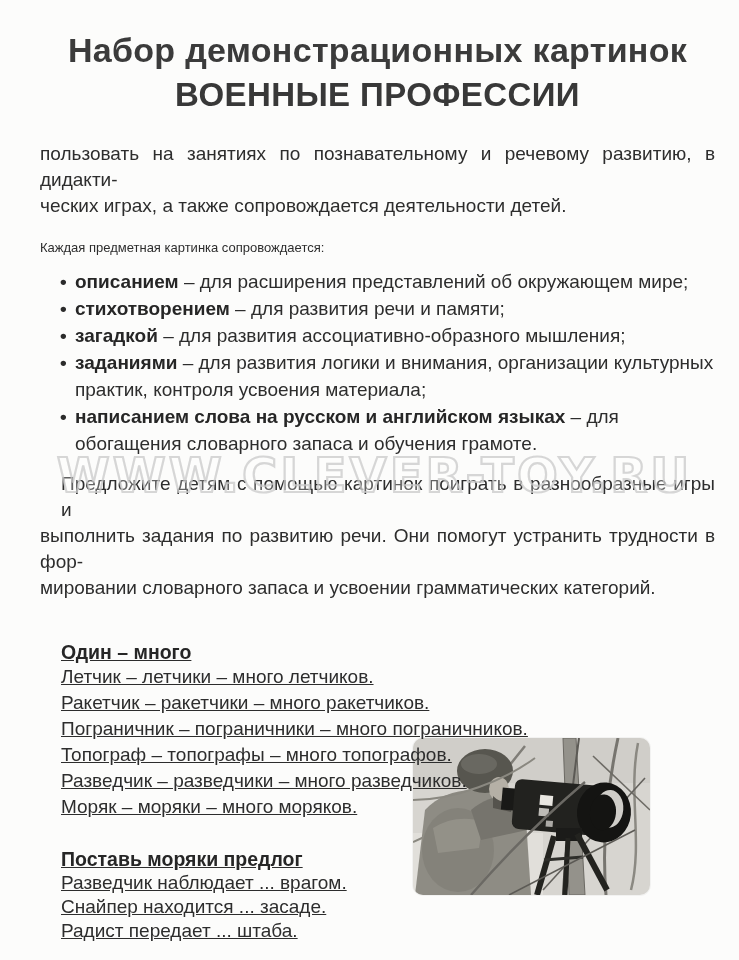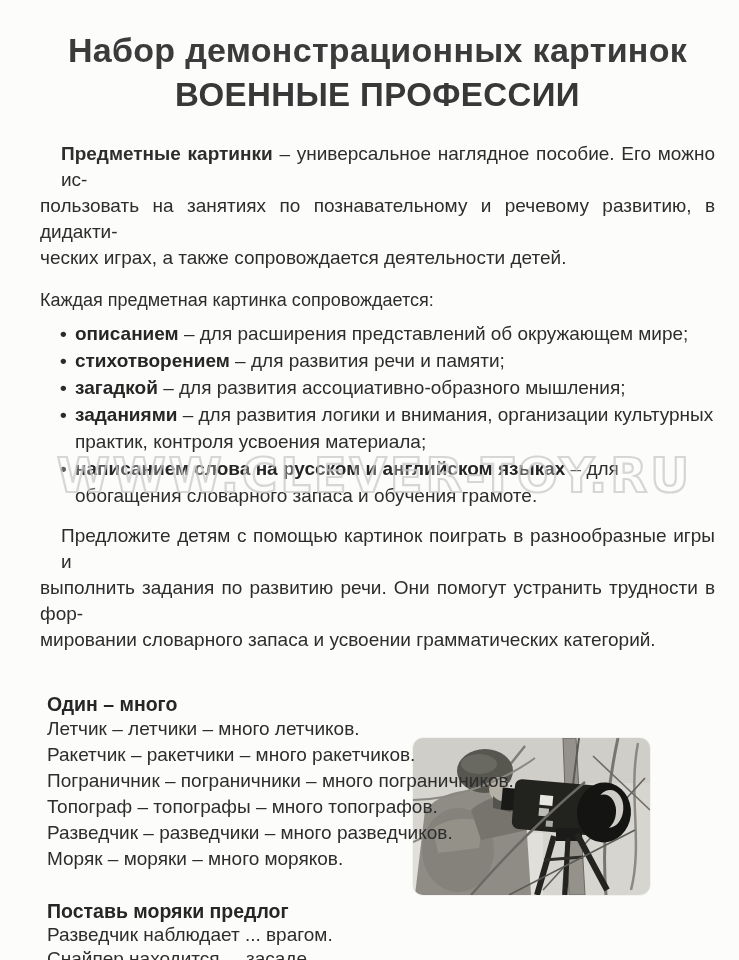--- a/index.html
+++ b/index.html
@@ -18,29 +18,29 @@
   .title{text-align:center;color:#3b3b3b;}
   .t1{font-size:34px;font-weight:700;letter-spacing:.3px;line-height:40px;}
   .t2{font-size:33px;font-weight:800;letter-spacing:.4px;line-height:38px;margin-top:6px;color:#383838;}
   
   .para{font-size:19px;line-height:26px;}
   .jline{text-align:justify;text-align-last:justify;}
   .lline{text-align:left;}
   .indent{padding-left:21px;}
   .p1{margin-top:27px;}
   .p2{margin-top:14px;position:relative;z-index:2;}
-  .lead-line{font-size:18px;line-height:26px;margin-top:16px;}
+  .lead-line{font-size:13px;line-height:26px;margin-top:16px;}
   
   .bullets{margin-top:7px;font-size:19px;}
   .bitem{display:flex;line-height:27px;}
   .bm{flex:none;width:15px;margin-left:20px;font-weight:700;color:#2b2b2b;}
   .btext{flex:1;}
   .btext b{font-weight:700;color:#262626;}
   
-  .section{margin-left:7px;font-size:19px;position:relative;z-index:2;}
+  .section{margin-left:21px;font-size:19px;position:relative;z-index:2;text-decoration:underline;}
   .sec-h{font-weight:700;font-size:19.5px;color:#262626;}
   .one-many{margin-top:40px;}
   .one-many .sline{line-height:26px;}
   .one-many .sline:first-of-type{margin-top:6px;}
   .prep{margin-top:28px;width:375px;}
   .prep .sline{line-height:24px;}
   .prep .sline:first-of-type{margin-top:8px;}
   
   .watermark{
     position:absolute;left:28px;right:18px;top:447px;
@@ -63,21 +63,20 @@
 <body>
 
 <div class="page">
 
   <div class="title">
     <div class="t1">Набор демонстрационных картинок</div>
     <div class="t2">ВОЕННЫЕ ПРОФЕССИИ</div>
   </div>
 
   <div class="para p1">
-    <div class="jline indent"><b>Предметные картинки</b><span> – универсальное наглядное пособие. Его можно ис-</span></div>
     <div class="jline">пользовать на занятиях по познавательному и речевому развитию, в дидакти-</div>
     <div class="lline">ческих играх, а также сопровождается деятельности детей.</div>
   </div>
 
   <div class="lead-line">Каждая предметная картинка сопровождается:</div>
 
   <div class="bullets">
     <div class="bitem">
       <span class="bm">•</span>
       <div class="btext"><b>описанием</b><span> – для расширения представлений об окружающем мире;</span></div>

